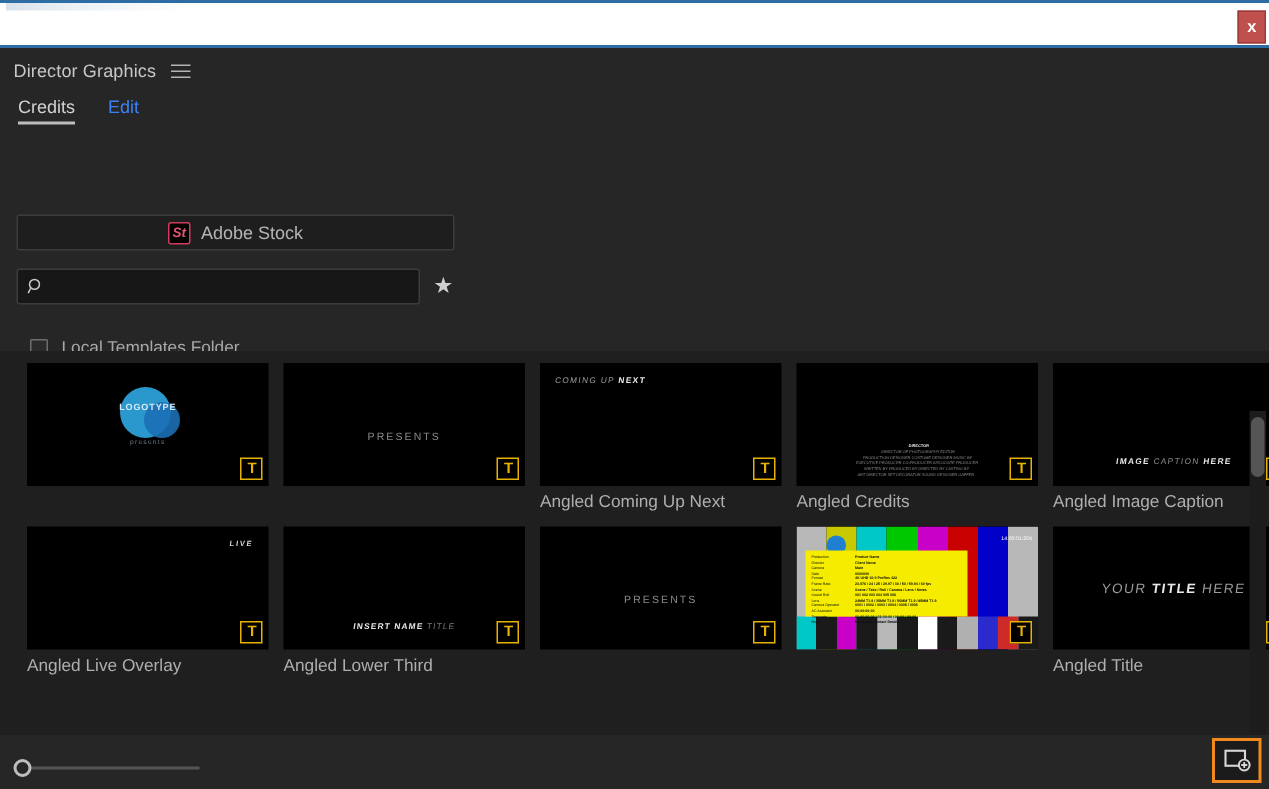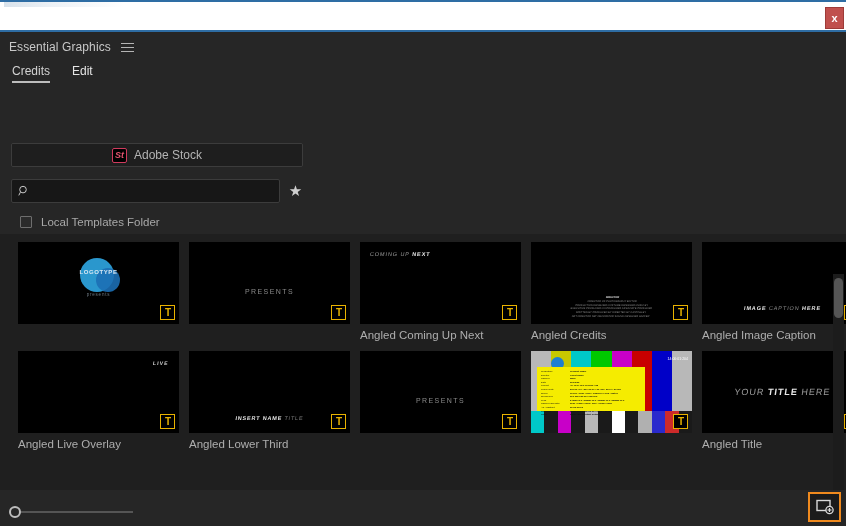--- a/index.html
+++ b/index.html
@@ -50,21 +50,21 @@
     padding: 1px 0;
   }
   #panel-menu-icon i { display:block; height: 1px; background: #b4b4b4; width: 100%; }
 
   
   #tabs {
     position: absolute; left: 0; top: 30px; width: 846px; height: 24px;
     display: flex; align-items: flex-start; padding-left: 12px; gap: 22px;
   }
   .tab {
-    font-size: 12px; color: #e5e5e5; cursor: pointer; padding-bottom: 5px;
+    font-size: 12px; color: #3b82f6; cursor: pointer; padding-bottom: 5px;
     position: relative;
   }
   .tab.active { color: #d2d2d2; }
   .tab.active::after {
     content: ""; position: absolute; left: 0; right: 0; bottom: 0;
     height: 2px; background: #bdbdbd;
   }
 
   
   #source-toggle {
@@ -102,21 +102,21 @@
   #favorites-star {
     width: 15px; height: 15px; color: #cfcfcf; font-size: 15px; line-height: 13px;
     cursor: pointer; text-align: center;
   }
 
   
   .filter-row {
     position: absolute; left: 20px; display: flex; align-items: center; gap: 9px;
     color: #a8a8a8; font-size: 11.5px;
   }
-  #filter-local { top: 182px; justify-content: flex-end; }
+  #filter-local { top: 192px; justify-content: flex-end; }
   #filter-libraries { top: 212px; }
   .cbox {
     width: 12px; height: 12px; border: 1px solid #6e6e6e; background: #2b2b2b;
     border-radius: 1px; cursor: pointer; flex: none;
   }
   #libraries-select {
     position: absolute; left: 98px; top: 210px; width: 182px; height: 19px;
     background: #2b2b2b; border: 1px solid #3a3a3a; border-radius: 2px;
     display: flex; align-items: center; padding: 0 7px;
     color: #6d6d6d; font-size: 11px; cursor: pointer;
@@ -241,21 +241,21 @@
 <body>
 
 <div id="window-strip">
   <div id="window-strip-ghost"></div>
   <div id="close-button">x</div>
 </div>
 
 <div id="panel">
 
   <div id="panel-header">
-    <div id="panel-title">Essential Graphics</div>
+    <div id="panel-title">Director Graphics</div>
     <div id="panel-menu-icon">
       <i></i>
         <i></i>
         <i></i>
     </div>
   </div>
 
   <div id="tabs">
     <div class="tab active">Credits</div>
     <div class="tab">Edit</div>

